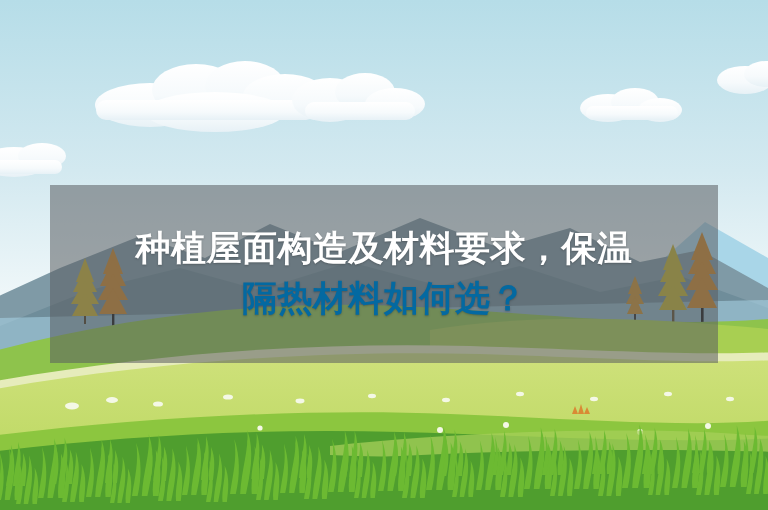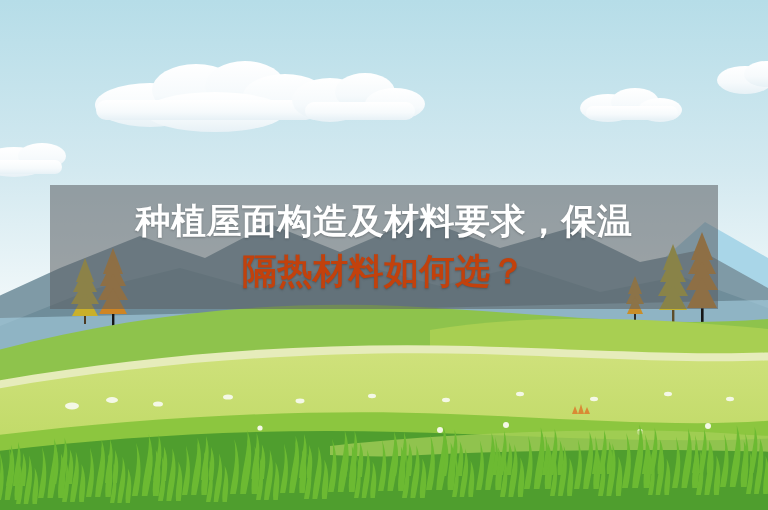--- a/index.html
+++ b/index.html
@@ -21,42 +21,42 @@
     left: 0;
     top: 0;
     width: 768px;
     height: 510px;
   }
   .banner-overlay {
     position: absolute;
     left: 50px;
     top: 185px;
     width: 668px;
-    height: 124px;
+    height: 178px;
     background: rgba(90, 93, 96, 0.55);
     display: flex;
     flex-direction: column;
     align-items: center;
     justify-content: center;
     box-sizing: border-box;
     padding: 4px 18px;
   }
   .banner-title {
     color: #ffffff;
     font-family: "DejaVu Sans", "Liberation Sans", sans-serif;
     font-weight: bold;
     font-size: 35px;
     line-height: 1.42;
     letter-spacing: 0.5px;
     text-align: center;
     white-space: nowrap;
     text-shadow: 0 1px 2px rgba(40,42,44,0.35);
   }
   .banner-line2 {
-    color: #c2410c;
+    color: #0369a1;
     font-family: "DejaVu Sans", "Liberation Sans", sans-serif;
     font-weight: bold;
     font-size: 35px;
     line-height: 1.42;
     letter-spacing: 0.5px;
     text-align: center;
     white-space: nowrap;
     text-shadow: 0 1px 2px rgba(40,42,44,0.35);
   }
 </style>

